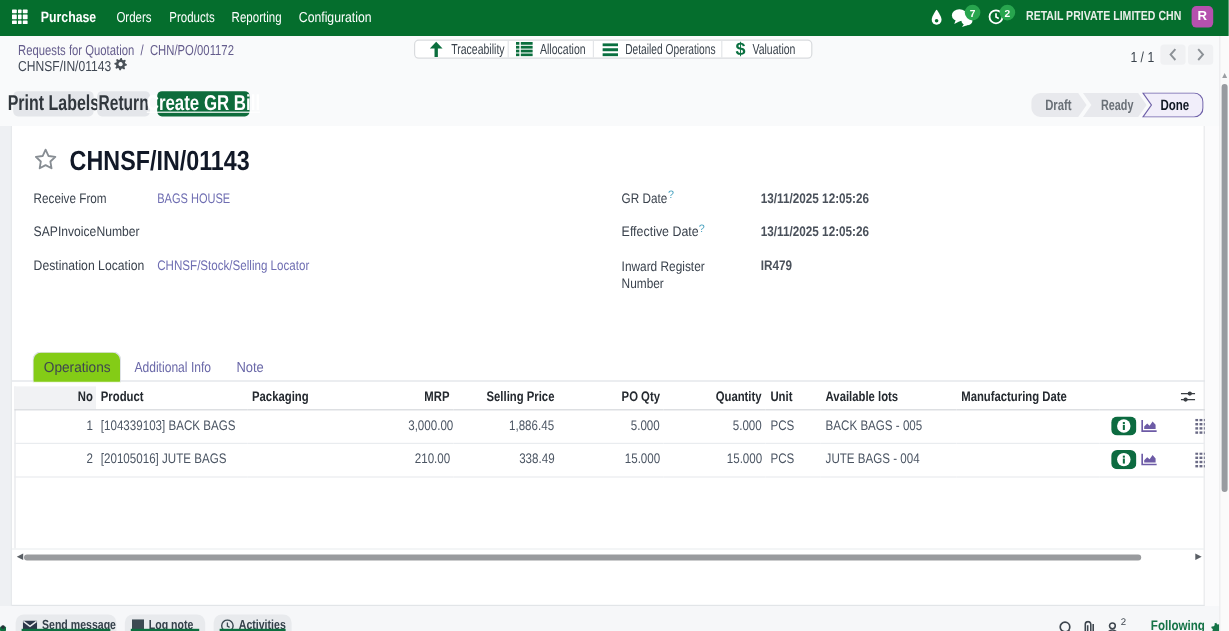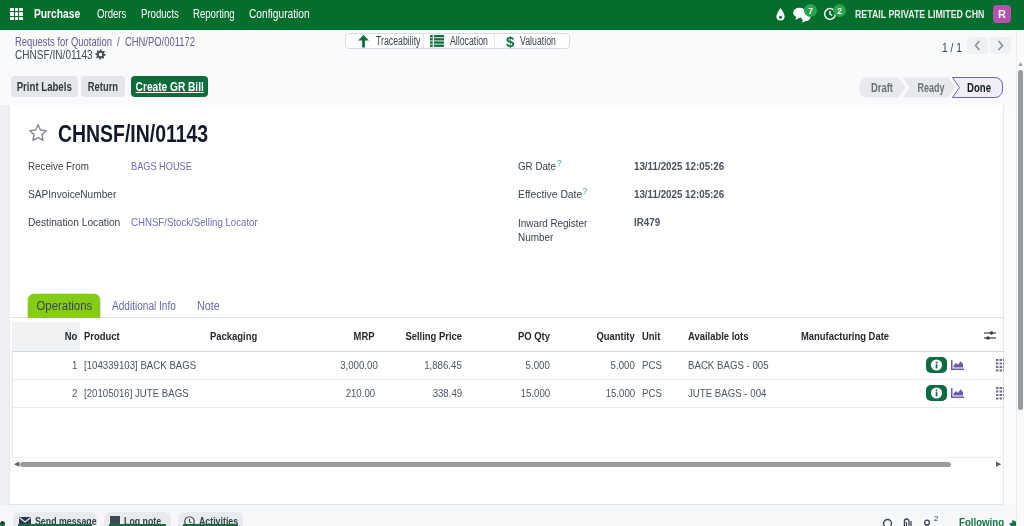--- a/index.html
+++ b/index.html
@@ -31,21 +31,21 @@
 #crumbs{position:absolute;left:15px;top:6px;font-size:12px;color:#645c8c;font-weight:500;line-height:12px;}
 #crumbs .l2{margin-top:1px;color:#404854;}
 #crumbgear{position:absolute;left:95px;top:16px;}
 #btngroup{position:absolute;left:345px;top:3px;height:16px;background:#fff;border:1px solid #d9dbde;border-radius:4px;display:flex;align-items:stretch;}
 #btngroup .b{display:flex;align-items:center;font-size:12px;color:#3a434c;font-weight:500;border-right:1px solid #e3e5e8;}
 #btngroup .b:last-child{border-right:none;}
 #btngroup .b svg,#btngroup .b .dollar{margin-right:6px;flex:0 0 auto;}
 #btngroup .dollar{color:var(--icon-green);font-weight:700;font-size:15px;}
 #pager{position:absolute;top:0;font-size:12px;color:#3a434c;}
 #pager .chv{position:absolute;width:21px;height:17px;border-radius:3px;display:flex;align-items:center;justify-content:center;background:#f0f1f3;}
-.abtn{position:absolute;top:46px;height:21px;border-radius:4px;font-size:13px;font-weight:600;display:flex;align-items:center;justify-content:center;color:#31373d;background:#e4e6ea;}
+.abtn{position:absolute;top:46px;height:21px;border-radius:4px;font-size:18px;font-weight:600;display:flex;align-items:center;justify-content:center;color:#31373d;background:#e4e6ea;}
 #btn-create{background:var(--btn-green);color:#fff;}
 
 #sheet{position:absolute;left:10px;top:105px;width:994px;height:400px;background:#fff;border-right:1px solid #e8e9eb;border-bottom:1px solid #e2e5e8;}
 #title{position:absolute;left:20px;top:18px;height:22px;display:flex;align-items:center;}
 #title h1{font-size:23px;font-weight:700;color:#111827;margin-left:10px;}
 .fieldcol{position:absolute;font-size:11.5px;}
 .frow{display:flex;margin-bottom:15px;}
 .frow .lbl{color:var(--label);line-height:13px;}
 .frow .val{color:#4a515b;font-weight:600;line-height:13px;}
 .frow a{color:var(--link);text-decoration:none;font-weight:400;}
@@ -53,21 +53,21 @@
 #fleft{left:18px;top:55px;width:470px;}
 #fleft .lbl{width:103px;}
 #fright{left:508px;top:55px;width:470px;}
 #fright .lbl{width:116px;}
 
 #tabs{position:absolute;left:0;top:188px;width:994px;height:25px;border-bottom:1px solid var(--border);font-size:12px;}
 #tabs .tab{position:absolute;top:0;height:25px;display:flex;align-items:center;justify-content:center;color:#6a68a8;}
 #tabs .tab.active{left:17px;width:74px;background:#84cc16;border:1px solid var(--border);border-bottom:1px solid #fff;border-radius:7px 7px 0 0;color:#3e464f;height:26px;}
 
 #grid{position:absolute;left:2px;top:217px;width:992px;border-collapse:collapse;table-layout:fixed;font-size:11.5px;}
-#grid th{height:29px;font-weight:700;color:#24292f;border-bottom:1px solid #d5d8db;padding:0 3px;white-space:nowrap;}
+#grid th{height:19px;font-weight:700;color:#24292f;border-bottom:1px solid #d5d8db;padding:0 3px;white-space:nowrap;}
 #grid td{height:28px;color:var(--rowtext);border-bottom:1px solid #e9ecef;padding:0 3px;white-space:nowrap;}
 #grid .r{text-align:right;}
 #grid .l{text-align:left;}
 #grid th .s,#grid th .sr{transform:scaleX(0.82);}
 #grid td .s,#grid td .sr{transform:scaleX(0.84);}
 #grid th.no{background:#f1f2f4;}
 #grid td.ic{padding:0;overflow:hidden;}
 #sheet .leftedge{position:absolute;left:2px;top:217px;width:1px;height:135px;background:#e5e7ea;}
 
 #hsb{position:absolute;left:0;top:352px;width:994px;height:14px;border-top:1px solid #eceef0;}
@@ -170,20 +170,30 @@
             <rect x="4" y="0" width="10" height="2.3"></rect>
             <rect x="0" y="3.2" width="2.8" height="2.3"></rect>
             <rect x="4" y="3.2" width="10" height="2.3"></rect>
             <rect x="0" y="6.4" width="2.8" height="2.3"></rect>
             <rect x="4" y="6.4" width="10" height="2.3"></rect>
             <rect x="0" y="9.6" width="2.8" height="2.3"></rect>
             <rect x="4" y="9.6" width="10" height="2.3"></rect>
           </g>
         </svg>
         <span class="s" style="transform:scaleX(.73);">Allocation</span>
+      </div>
+    <div class="b" style="width:107px;padding-left:7px;">
+        <svg width="13" height="11" viewBox="0 0 13 11">
+          <g fill="#0a7040">
+            <rect x="0" y="0" width="13" height="2.5"></rect>
+            <rect x="0" y="4.2" width="13" height="2.5"></rect>
+            <rect x="0" y="8.4" width="13" height="2.5"></rect>
+          </g>
+        </svg>
+        <span class="s" style="transform:scaleX(.71);">Detailed Operations</span>
       </div>
     <div class="b" style="width:74px;padding-left:11px;">
         <span class="dollar">$</span>
         <span class="s" style="transform:scaleX(.73);">Valuation</span>
       </div>
   </div>
   <div id="pager">
     <span style="position:absolute;left:942px;top:11px;"><span class="s" style="transform:scaleX(.85);">1&nbsp;/&nbsp;1</span></span>
     <span class="chv" style="left:967px;top:7px;">
         <svg width="7" height="11" viewBox="0 0 7 11">

